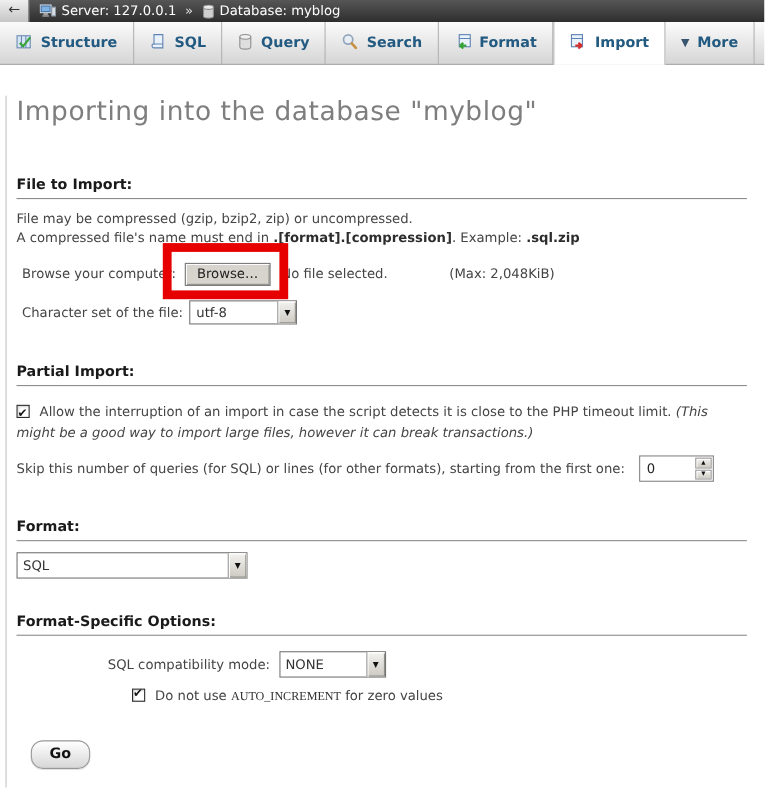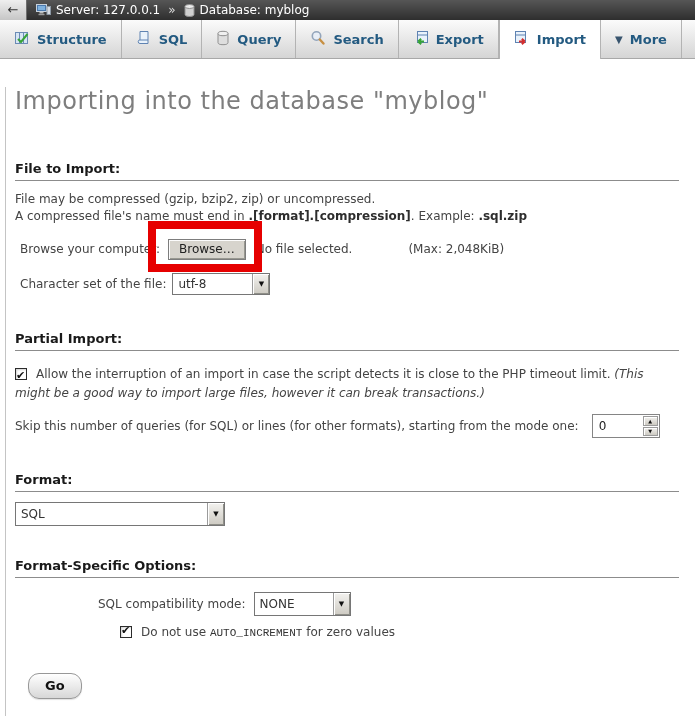--- a/index.html
+++ b/index.html
@@ -77,21 +77,21 @@
   .spinner .sbtn { flex:1; background:linear-gradient(#f3f2ef,#cdcac2);
     border:1px solid #9b9b9b; box-shadow:inset 1px 1px 0 #fff;
     display:flex; align-items:center; justify-content:center; font-size:5px;
     color:#111; cursor:pointer; }
 
   .fmt-select { margin-top:10px; width:210px; height:24px; }
   .charset-select { width:98px; margin-left:6px; }
   .compat-row { margin-top:14px; padding-left:83px; }
   .compat-select { width:97px; height:24px; margin-left:8px; }
   .autoinc-row { margin-top:9px; padding-left:105px; }
-  .mono { font-family:Liberation Mono, monospace;
+  .mono { font-family:Liberation Serif, serif;
     font-size:11px; color:#333; }
 
   .gobtn { margin-top:34px; margin-left:13px; display:inline-block;
     padding:4px 16px 5px; border:1px solid #989898; border-radius:11px;
     background:linear-gradient(#ffffff,#d7d7d7); font-size:13px; font-weight:bold;
     color:#111; cursor:pointer; box-shadow:0 1px 1px rgba(0,0,0,.12);
     font-family:inherit; }
 
   
   .hlbox { position:absolute; left:148px; top:221px; width:114px; height:51px;
@@ -166,21 +166,21 @@
       <span>Search</span>
     </div>
     <div class="tab">
       <span>
         <svg width="16" height="16" viewBox="0 0 16 16">
           <rect x="4.5" y="1.5" width="10" height="11" fill="#e9f2fb" stroke="#5f83b2"></rect>
           <line x1="4.5" y1="5" x2="14.5" y2="5" stroke="#5f83b2"></line>
           <path d="M11 11.5 H5 M5 11.5 l3.2 -2.6 M5 11.5 l3.2 2.6" stroke="#37a437" stroke-width="2" fill="none"></path>
         </svg>
       </span>
-      <span>Export</span>
+      <span>Format</span>
     </div>
     <div class="tab active">
       <span>
         <svg width="16" height="16" viewBox="0 0 16 16">
           <rect x="1.5" y="1.5" width="10" height="11" fill="#e9f2fb" stroke="#5f83b2"></rect>
           <line x1="1.5" y1="5" x2="11.5" y2="5" stroke="#5f83b2"></line>
           <path d="M5 11.5 H11 M11 11.5 l-3.2 -2.6 M11 11.5 l-3.2 2.6" stroke="#d32f2f" stroke-width="2" fill="none"></path>
         </svg>
       </span>
       <span>Import</span>
@@ -218,21 +218,21 @@
       </span>
     </div>
 
     <h2 class="secthead mt36">Partial Import:</h2>
 
     <div class="partial-para">
       <span class="cb"><span class="mark">✔</span></span><span>Allow the interruption of an import in case the script detects it is close to the PHP timeout limit. </span><i>(This might be a good way to import large files, however it can break transactions.)</i>
     </div>
 
     <div class="row skip-row">
-      <span>Skip this number of queries (for SQL) or lines (for other formats), starting from the mode one:</span>
+      <span>Skip this number of queries (for SQL) or lines (for other formats), starting from the first one:</span>
       <span class="spinner">
         <span class="num">0</span>
         <span class="btns">
           <span class="sbtn">▲</span>
           <span class="sbtn">▼</span>
         </span>
       </span>
     </div>
 
     <h2 class="secthead mt34">Format:</h2>

